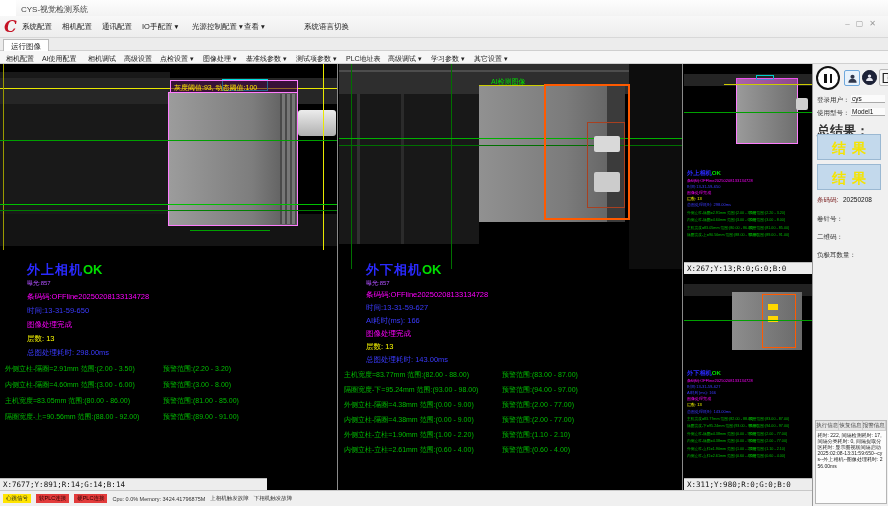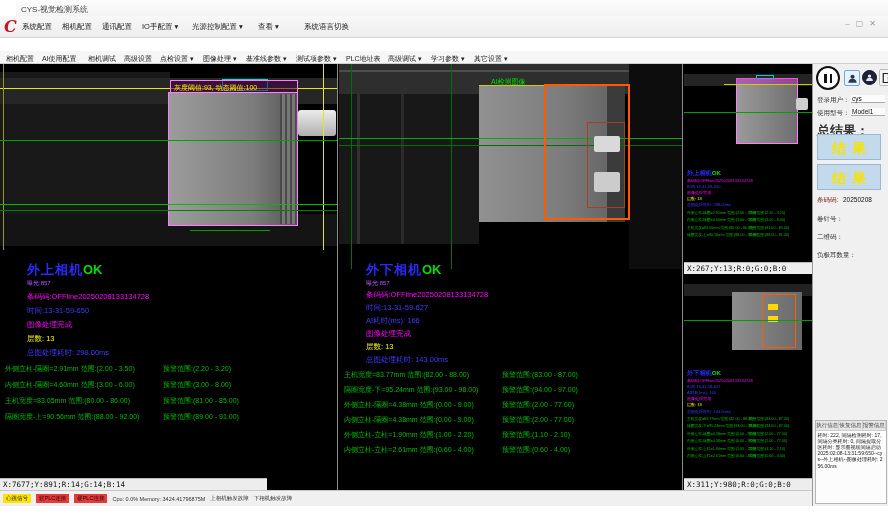--- a/index.html
+++ b/index.html
@@ -76,27 +76,30 @@
     <span class="title-text">CYS-视觉检测系统</span>
   </div>
 
   <div class="menubar">
     <span class="logo">C</span>
     <span class="mi" style="left:22px">系统配置</span>
     <span class="mi" style="left:62px">相机配置</span>
     <span class="mi" style="left:102px">通讯配置</span>
     <span class="mi" style="left:142px">IO手配置 ▾</span>
     <span class="mi" style="left:192px">光源控制配置 ▾</span>
-    <span class="mi" style="left:258px">查看 ▾</span>
+    <span class="mi" style="left:244px">查看 ▾</span>
     <span class="mi" style="left:304px">系统语言切换</span>
     <span class="winctl">
       <span>–</span><span>▢</span><span>✕</span>
     </span>
   </div>
 
+  <div class="tabbar">
+    <div class="tab">运行图像</div>
+  </div>
 
   <div class="toolbar2">
     <span class="ti" style="left:6px">相机配置</span>
     <span class="ti" style="left:42px">AI使用配置</span>
     <span class="ti" style="left:88px">相机调试</span>
     <span class="ti" style="left:124px">高级设置</span>
     <span class="ti" style="left:160px">点检设置 ▾</span>
     <span class="ti" style="left:203px">图像处理 ▾</span>
     <span class="ti" style="left:246px">基准线参数 ▾</span>
     <span class="ti" style="left:296px">测试项参数 ▾</span>

